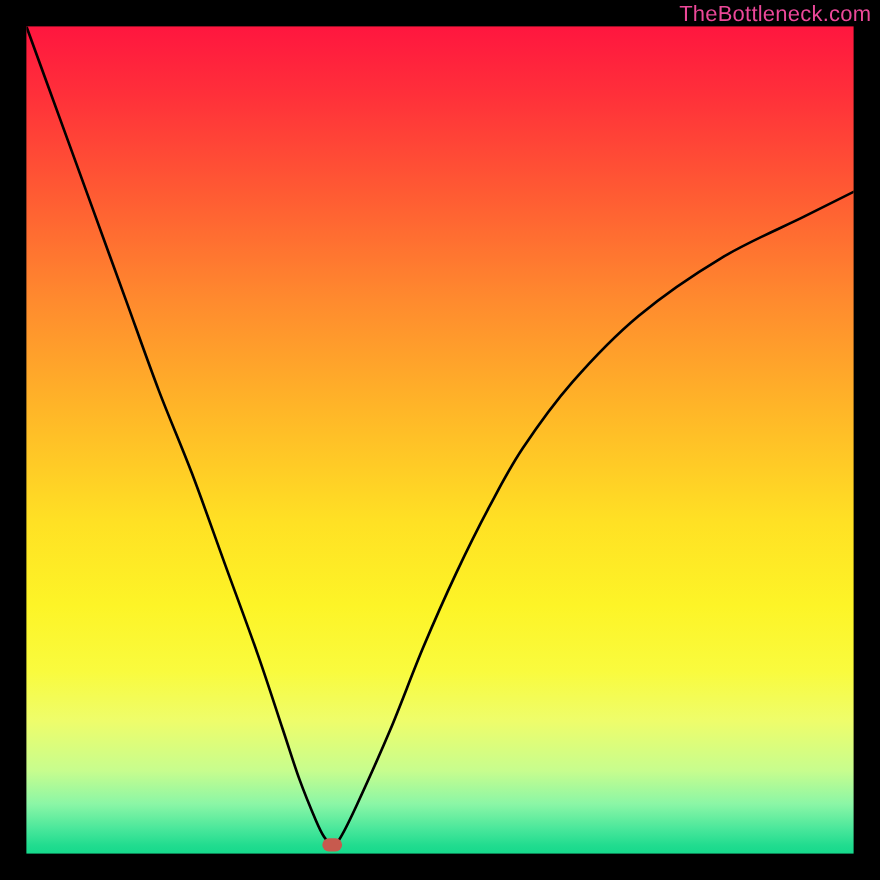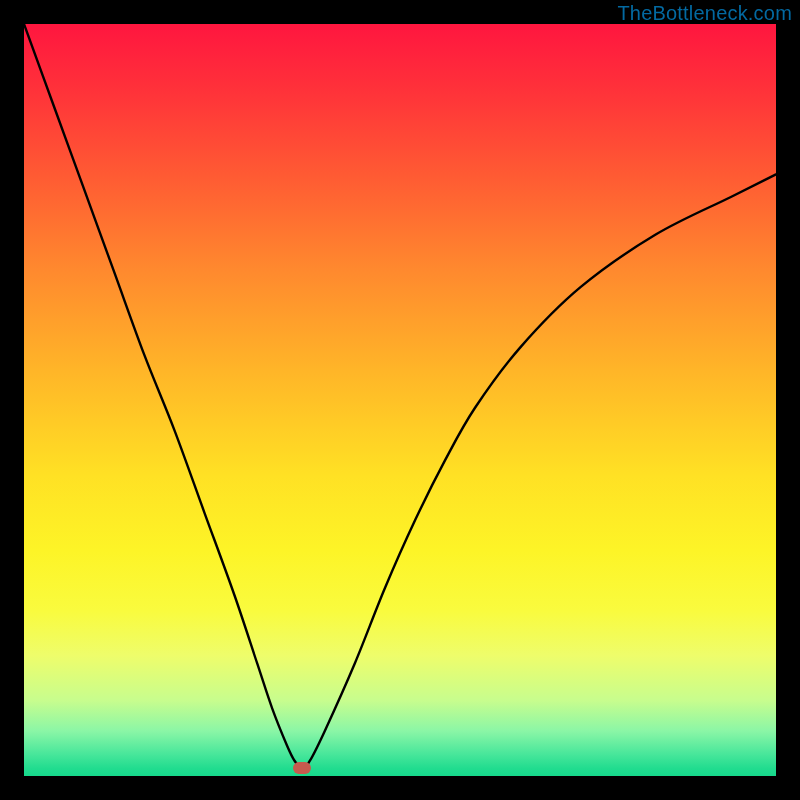--- a/index.html
+++ b/index.html
@@ -47,21 +47,21 @@
     height: 12px;
     border-radius: 6px;
     background: #c75a4e;
     transform: translate(-50%, -50%);
     pointer-events: none;
   }
   .attribution {
     position: absolute;
     top: 2px;
     right: 8px;
-    color: #0369a1;
+    color: #ec4899;
     font-size: 20px;
     font-weight: 500;
     letter-spacing: 0.2px;
   }
 </style>
 </head>
 <body>
 
 <div class="attribution">TheBottleneck.com</div>
 

